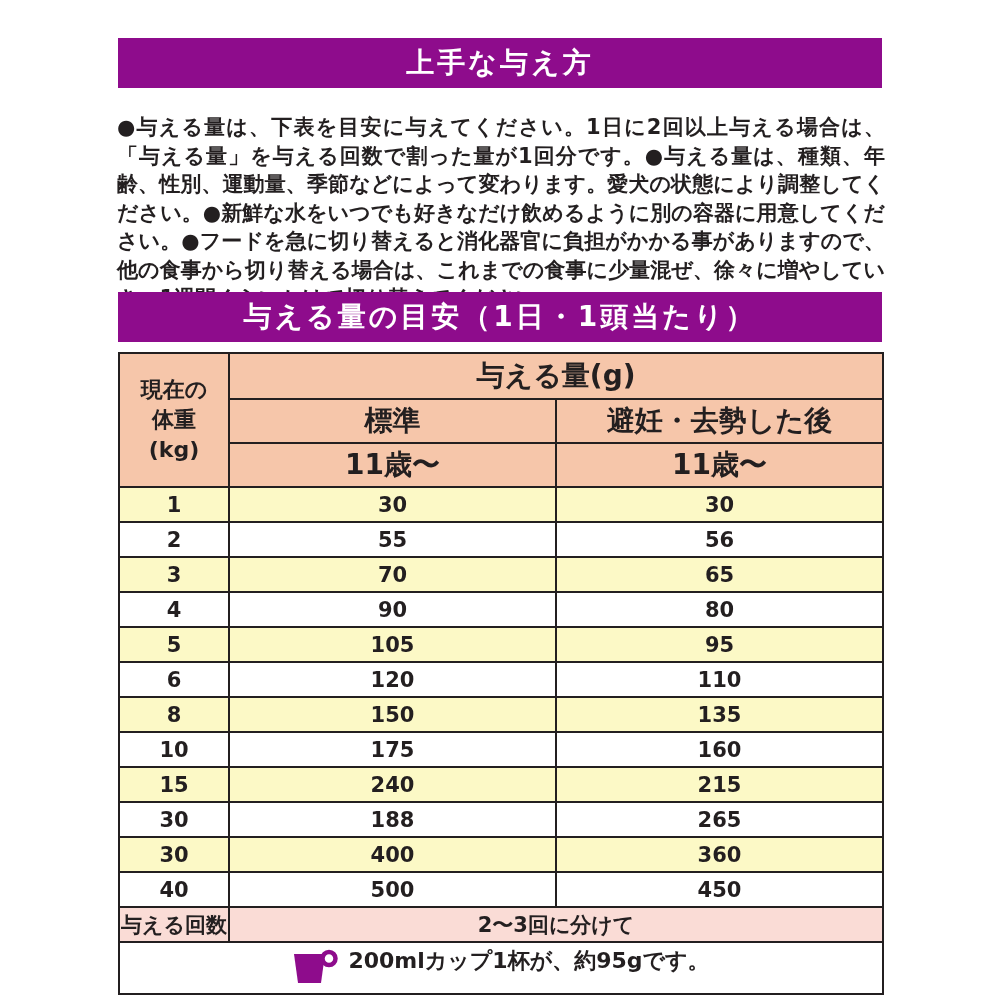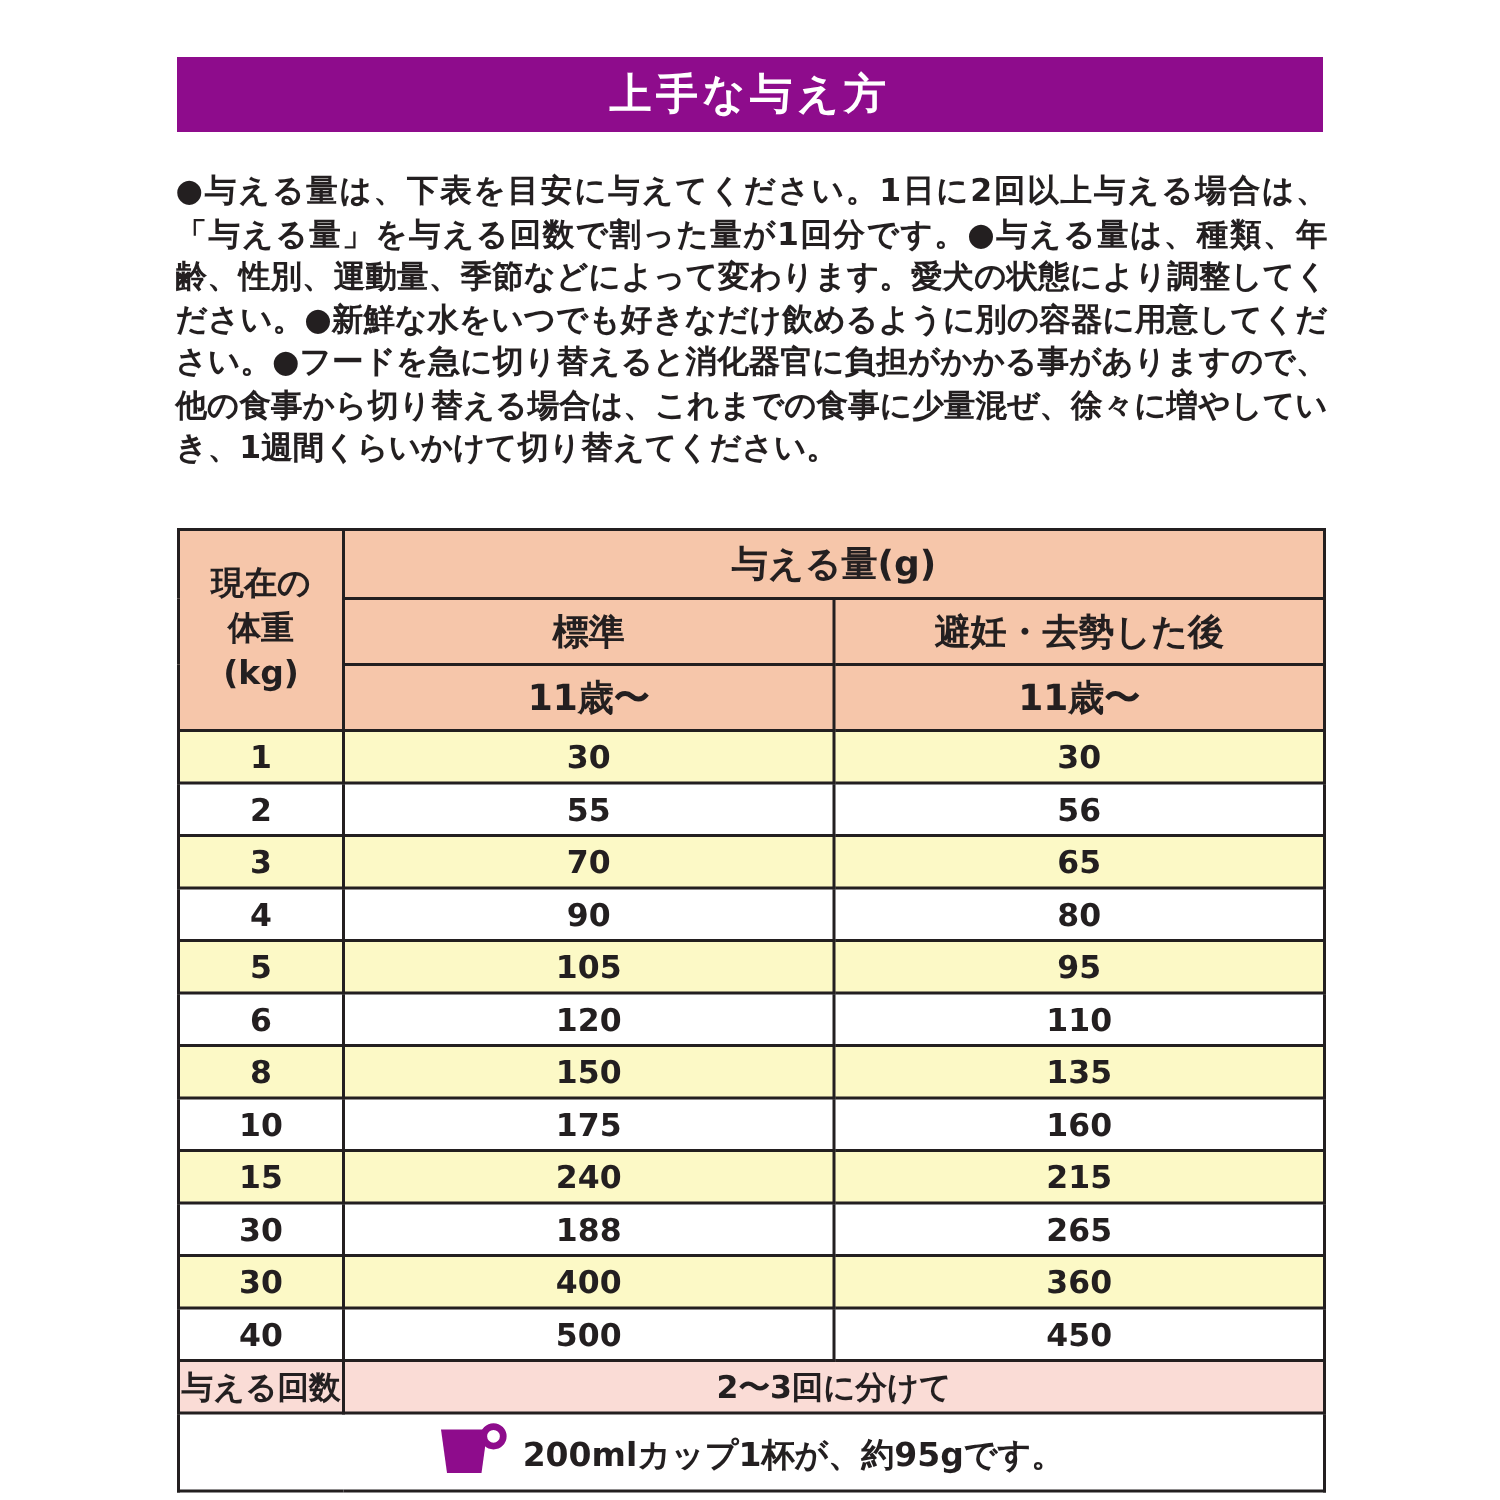--- a/index.html
+++ b/index.html
@@ -23,44 +23,47 @@
     position:absolute;left:118px;top:352px;width:764px;
     border-collapse:collapse;table-layout:fixed;
   }
   table.feed td{
     border:2px solid #231f20;text-align:center;vertical-align:middle;
     font-weight:bold;padding:0;color:#231f20;
   }
   col.c-weight{width:110px;}
   col.c-std{width:327px;}
   col.c-neu{width:327px;}
-  .hdr{background:#f6c6aa;font-size:24px;}
+  .hdr{background:#f6c6aa;font-size:28px;}
   .weight-head{font-size:22px;line-height:1.35;}
   td.h-a{height:44px;}
   td.h-b{height:42px;}
   td.h-c{height:42px;}
   tr.data td{height:33px;font-size:21px;background:#ffffff;}
   tr.data.alt td{background:#fcf9c6;}
   tr.freq-row td{height:33px;background:#fadcd6;font-size:21px;}
   td.freq-label{font-size:19px;}
   tr.note-row td{height:50px;background:#ffffff;font-size:22px;}
-  .note-wrap{display:inline-flex;align-items:flex-end;gap:10px;}
+  .note-wrap{display:inline-flex;align-items:flex-start;gap:10px;}
   .cup-icon{display:inline-block;}
 </style>
 </head>
 <body>
 
 <div class="page">
 
   <div class="banner banner-top">
     <span>上手な与え方</span>
   </div>
 
   <p class="intro">●与える量は、下表を目安に与えてください。1日に2回以上与える場合は、「与える量」を与える回数で割った量が1回分です。●与える量は、種類、年齢、性別、運動量、季節などによって変わります。愛犬の状態により調整してください。●新鮮な水をいつでも好きなだけ飲めるように別の容器に用意してください。●フードを急に切り替えると消化器官に負担がかかる事がありますので、他の食事から切り替える場合は、これまでの食事に少量混ぜ、徐々に増やしていき、1週間くらいかけて切り替えてください。</p>
 
+  <div class="banner banner-table">
+    <span>与える量の目安（1日・1頭当たり）</span>
+  </div>
 
   <table class="feed">
     <colgroup>
       <col class="c-weight">
         <col class="c-std">
         <col class="c-neu">
     </colgroup>
     <tbody>
       <tr>
         <td rowspan="3" class="hdr weight-head">

